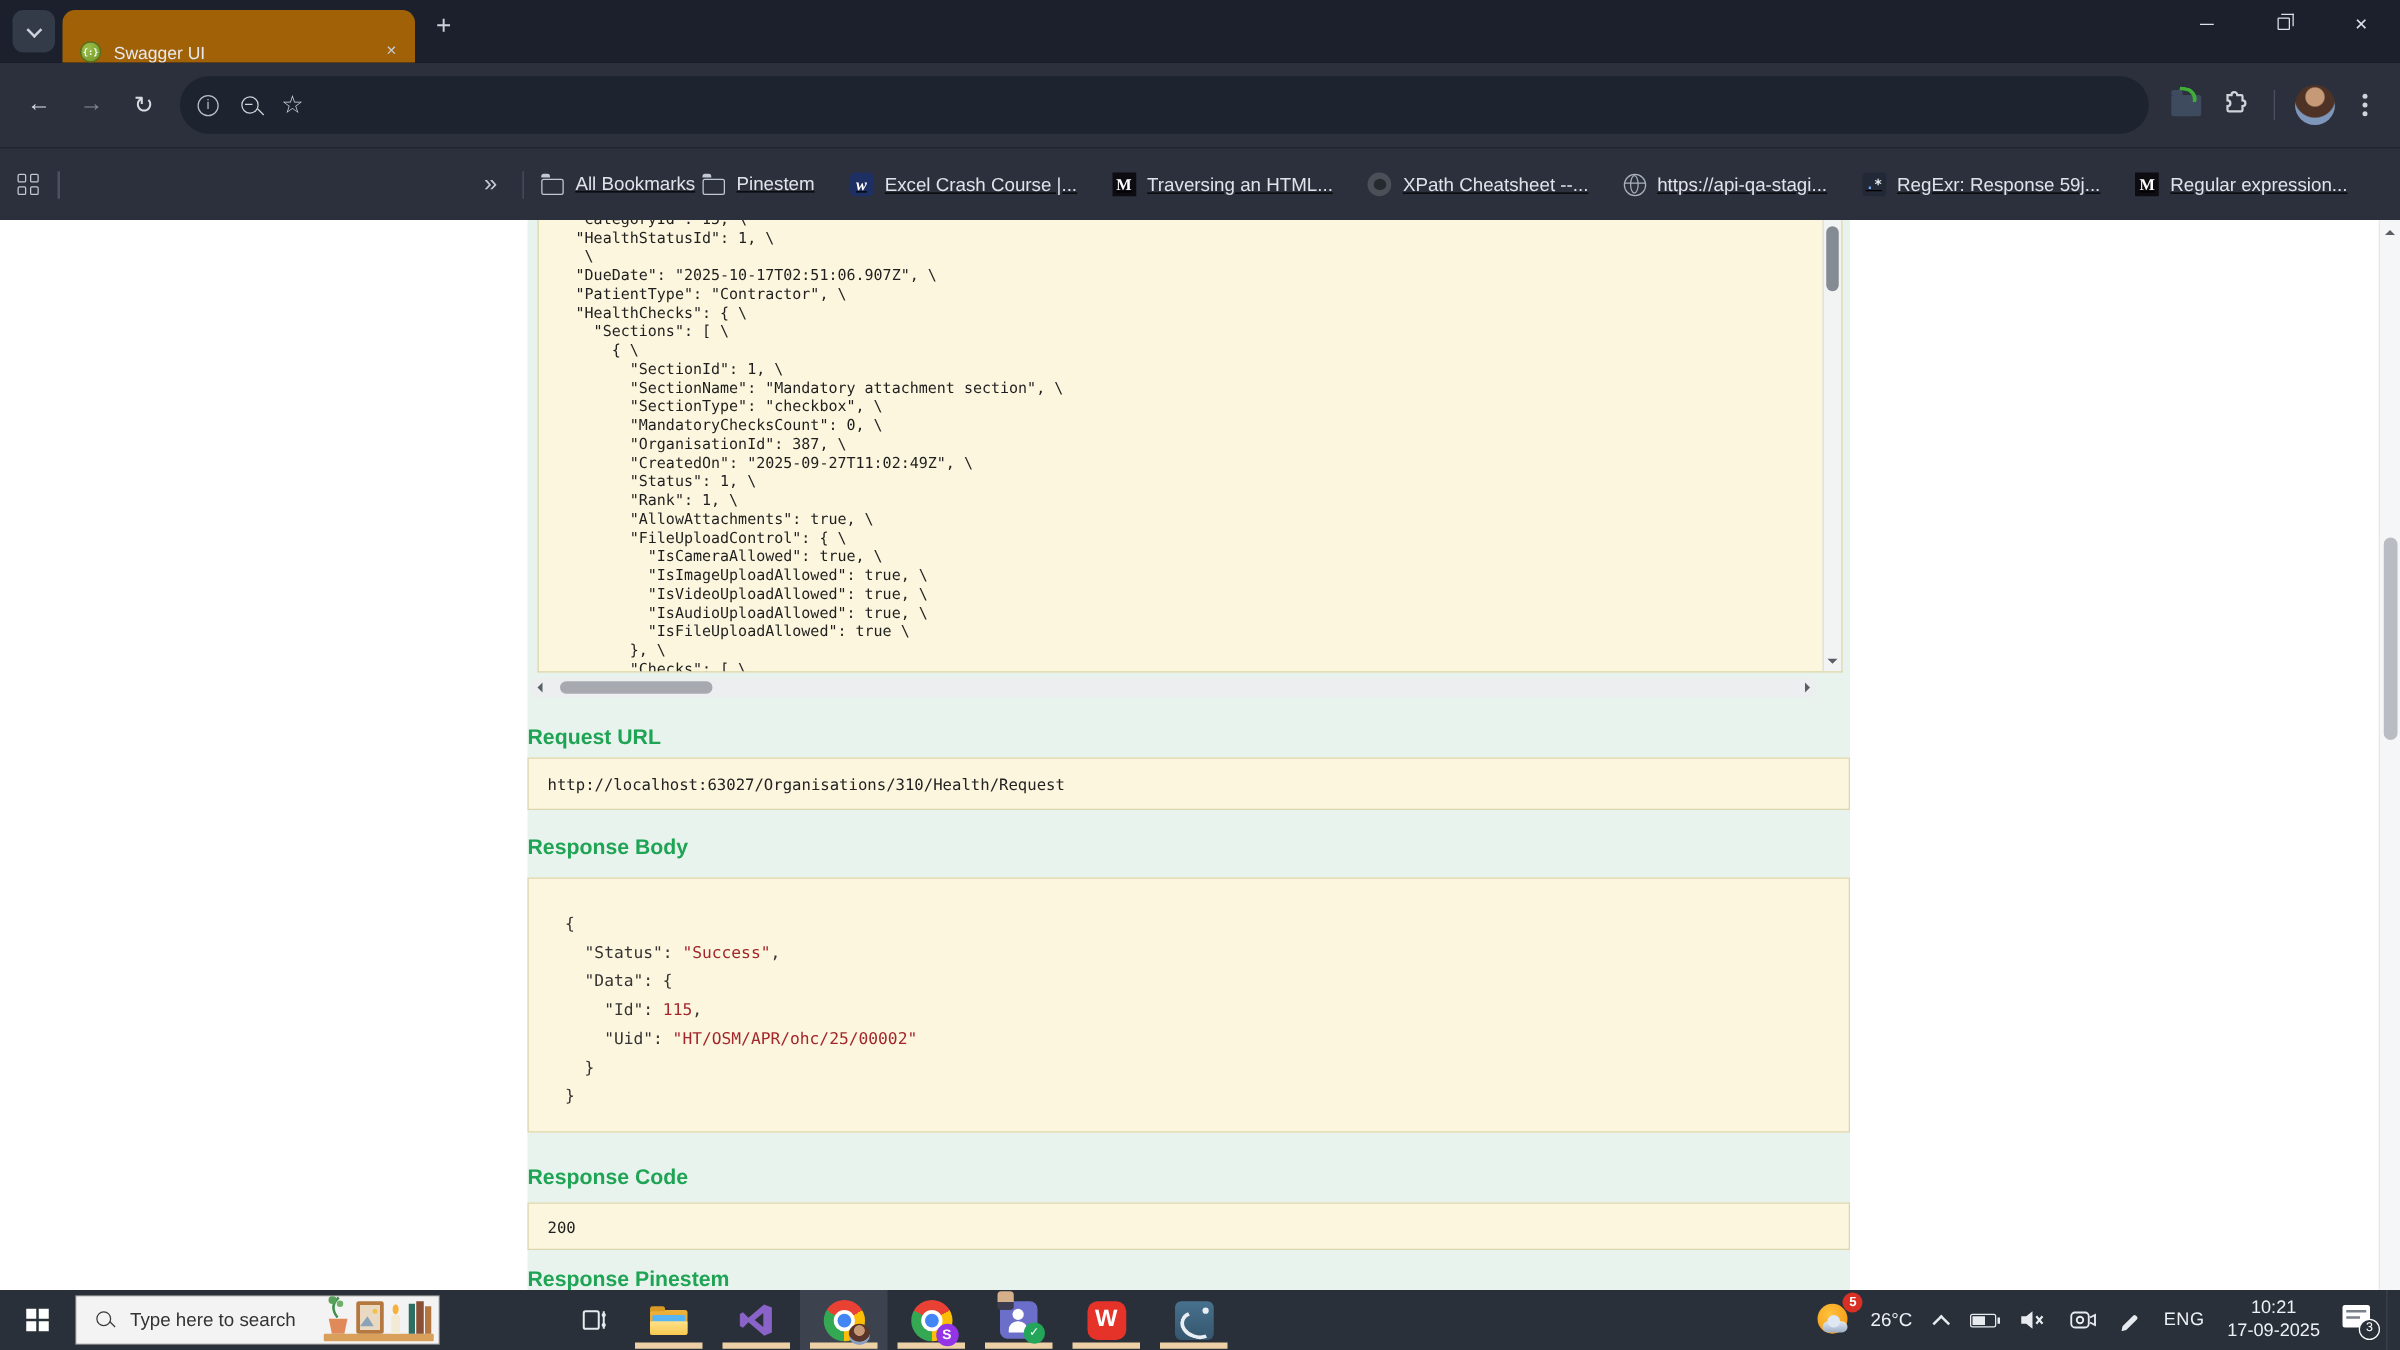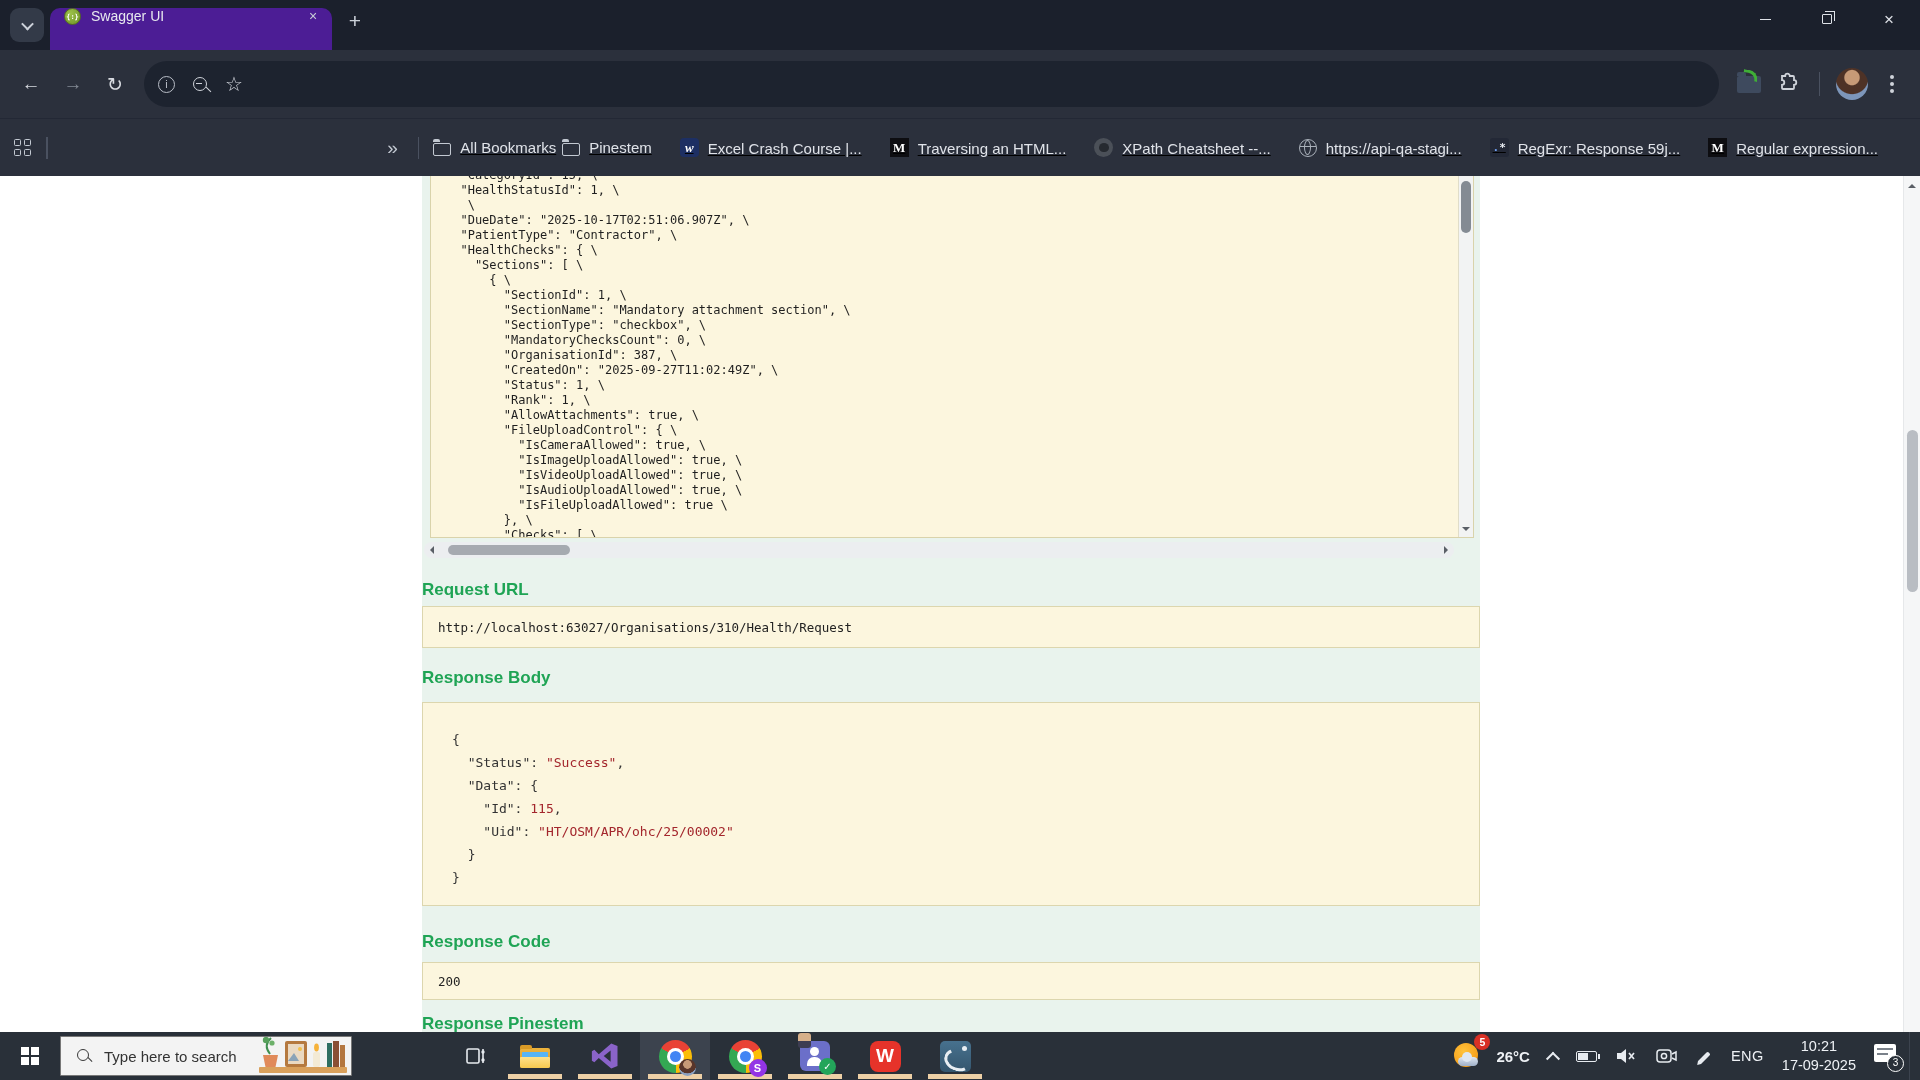--- a/index.html
+++ b/index.html
@@ -5,22 +5,22 @@
   * { margin:0; padding:0; box-sizing:border-box; }
   html,body { width:1920px; height:1080px; overflow:hidden; background:#000; }
   .screen { position:relative; width:1920px; height:1080px; font-family:"Liberation Sans", sans-serif; }
 
   
   .tabstrip { position:relative; height:50px; background:#1b202c; display:flex; align-items:flex-end; }
   .tab-search-btn { width:34px; height:34px; margin:8px 6px 8px 10px; align-self:center; border-radius:9px;
     background:#333a48; display:flex; align-items:center; justify-content:center; }
   .chev-down { width:9px; height:9px; border-right:2px solid #cdd2da; border-bottom:2px solid #cdd2da;
     transform:rotate(45deg) translate(-1px,-1px); }
-  .tab { position:relative; width:282px; height:42px; background:#4c1d95; border-radius:10px 10px 0 0;
-    display:flex; align-items:flex-start; padding:0 10px 0 14px; }
+  .tab { position:relative; width:282px; height:42px; background:#a16207; border-radius:10px 10px 0 0;
+    display:flex; align-items:flex-end; padding:0 10px 0 14px; }
   .favicon-swagger { width:17px; height:17px; border-radius:50%; flex:none;
     background:radial-gradient(circle at 35% 30%, #9cc04a, #6f9427); border:1px solid #556e1e;
     display:flex; align-items:center; justify-content:center; }
   .favicon-swagger::before { content:"{:}"; font:bold 7px "DejaVu Sans Mono", monospace; color:#fff; }
   .tab-title { margin-left:10px; font-size:14px; color:#e7e9ee; flex:1; white-space:nowrap; overflow:hidden; }
   .tab-close { width:18px; height:18px; border-radius:50%; color:#c9ced6; font-size:14px; line-height:17px;
     text-align:center; }
   .newtab-btn { width:30px; height:30px; margin:0 0 6px 8px; align-self:center; color:#ccd1d9; font-size:21px;
     line-height:28px; text-align:center; border-radius:50%; }
   .win-controls { margin-left:auto; align-self:flex-start; display:flex; }
@@ -189,21 +189,21 @@
   .tray-item { display:flex; align-items:center; justify-content:center; height:48px; padding:0 9px; flex:none; }
   .weather-wrap { position:relative; width:34px; height:34px; }
   .sun { position:absolute; left:1px; top:4px; width:24px; height:24px; border-radius:50%;
     background:radial-gradient(circle at 40% 35%, #ffc23c, #f2920d); }
   .cloud { position:absolute; left:5px; top:18px; width:20px; height:9px; border-radius:6px;
     background:linear-gradient(#dfe7f2,#9fb0c8); }
   .cloud::before { content:""; position:absolute; left:4px; top:-5px; width:10px; height:10px; border-radius:50%;
     background:#dfe7f2; }
   .weather-badge { position:absolute; right:-3px; top:-5px; width:16px; height:16px; border-radius:50%;
     background:#d93025; color:#fff; font-size:10.5px; font-weight:bold; line-height:16px; text-align:center; }
-  .temp-label { font-size:15px; color:#eef1f5; margin-left:9px;font-weight:bold; }
+  .temp-label { font-size:15px; color:#eef1f5; margin-left:9px; }
   .chev-up-ic { width:10px; height:10px; border-left:2px solid #e7ebf0; border-top:2px solid #e7ebf0;
     transform:rotate(45deg) translate(2px,2px); }
   .battery-ic { position:relative; width:21px; height:11px; border:1.5px solid #e7ebf0; border-radius:2px; }
   .battery-ic::before { content:""; position:absolute; left:1px; top:1px; bottom:1px; width:10px; background:#e7ebf0; }
   .battery-ic::after { content:""; position:absolute; right:-4px; top:2px; width:2px; height:5px; background:#e7ebf0; }
   .lang-label { font-size:14.5px; color:#eef1f5; letter-spacing:0.5px; }
   .clock-block { text-align:center; font-size:14.5px; color:#eef1f5; line-height:19px; }
   .notif-wrap { position:relative; width:26px; height:24px; }
   .notif-card { position:absolute; left:0; top:0; width:22px; height:18px; background:#fff; border-radius:2px; }
   .notif-card::before { content:""; position:absolute; left:3px; top:4px; width:16px; border-top:2px solid #7a818a; }

